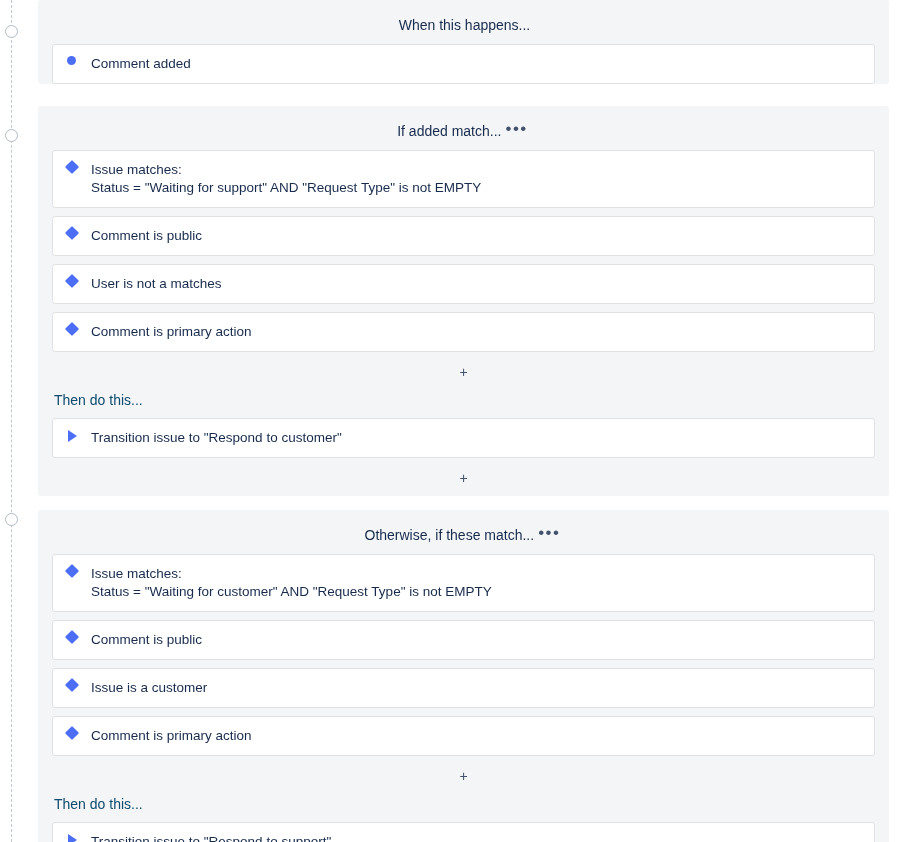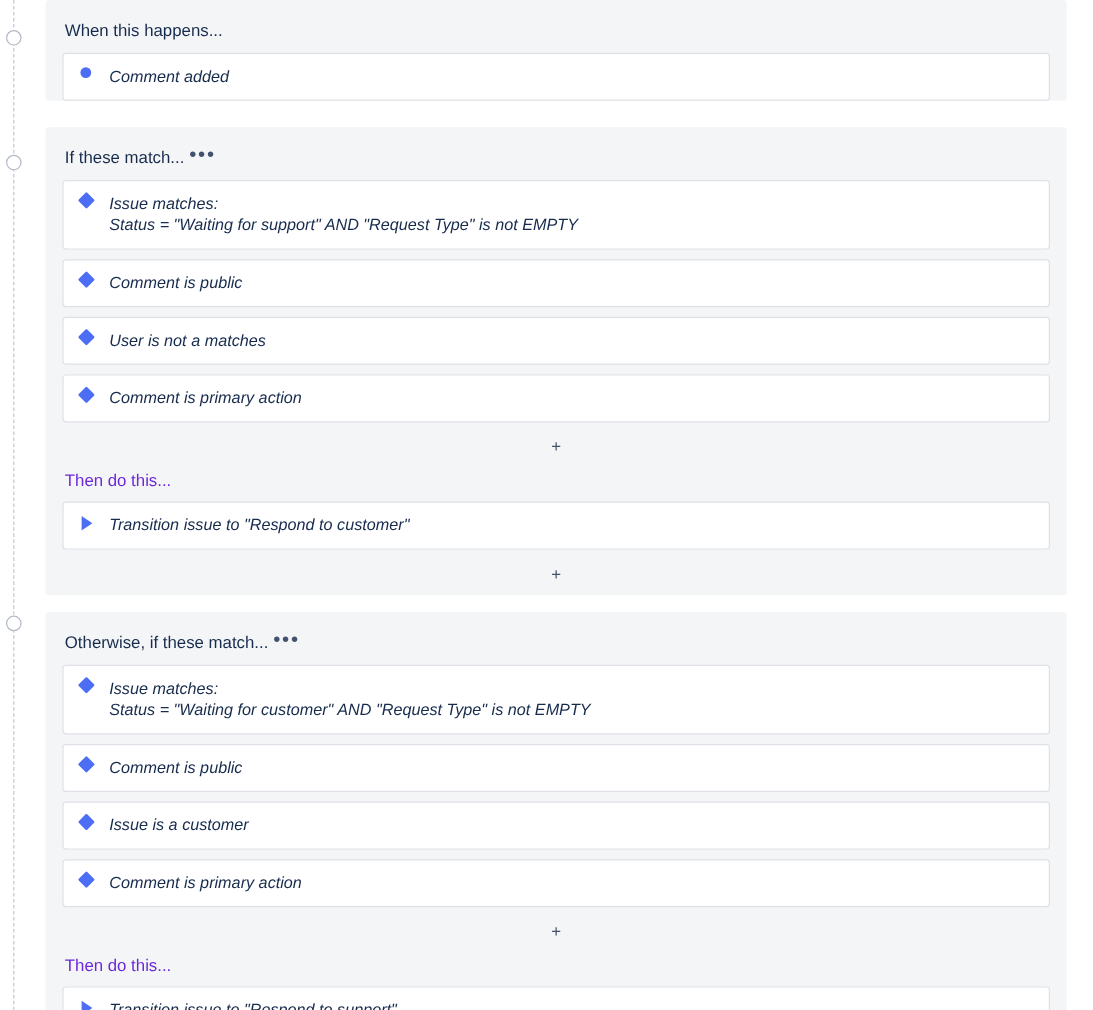--- a/index.html
+++ b/index.html
@@ -48,42 +48,41 @@
     padding: 14px 14px 0 14px;
     position: relative;
   }
   .block-head {
     font-size: 14px;
     color: #172b4d;
     line-height: 18px;
     padding: 2px 0 10px 2px;
     display: flex;
     align-items: center;
-    justify-content: flex-start;
+    justify-content: center;
   }
   .block-head .title { font-size: 14px; }
   .more-btn {
     color: #42526e;
     font-size: 17px;
     letter-spacing: 1.5px;
     line-height: 10px;
     padding: 0 4px 5px 4px;
     cursor: pointer;
     user-select: none;
   }
   .card {
     background: #ffffff;
     border: 1px solid #dfe1e6;
     border-radius: 3px;
     margin-bottom: 8px;
     padding: 10px 12px;
     display: flex;
     align-items: flex-start;
     min-height: 38px;
-    font-style: italic;
   }
   .card .ico {
     width: 22px;
     flex: 0 0 22px;
     display: flex;
     align-items: center;
     justify-content: flex-start;
     padding-top: 1px;
   }
   .card .txt {
@@ -117,21 +116,21 @@
   .plus-row {
     text-align: center;
     font-size: 14px;
     color: #42526e;
     padding: 4px 0 10px 0;
     cursor: pointer;
     user-select: none;
   }
   .section-label {
     font-size: 14px;
-    color: #6d28d9;
+    color: #0c4a6e;
     padding: 2px 0 10px 2px;
   }
   .spacer { height: 14px; }
 </style>
 </head>
 <body>
 
 <div id="root">
 
   <div class="rail"></div>
@@ -151,21 +150,21 @@
             <span class="dot-icon"></span>
           </span>
         <span class="txt">Comment added</span>
       </div>
     </div>
 
     <div class="spacer"></div>
 
     <div class="block">
       <div class="block-head">
-        <span class="title">If these match...</span>
+        <span class="title">If added match...</span>
         <span class="more-btn">•••</span>
       </div>
 
       <div class="card">
         <span class="ico">
             <span class="diamond-icon"></span>
           </span>
         <span class="txt">
           <span class="l2">Issue matches:</span>
           <span class="l2">Status = "Waiting for support" AND "Request Type" is not EMPTY</span>

